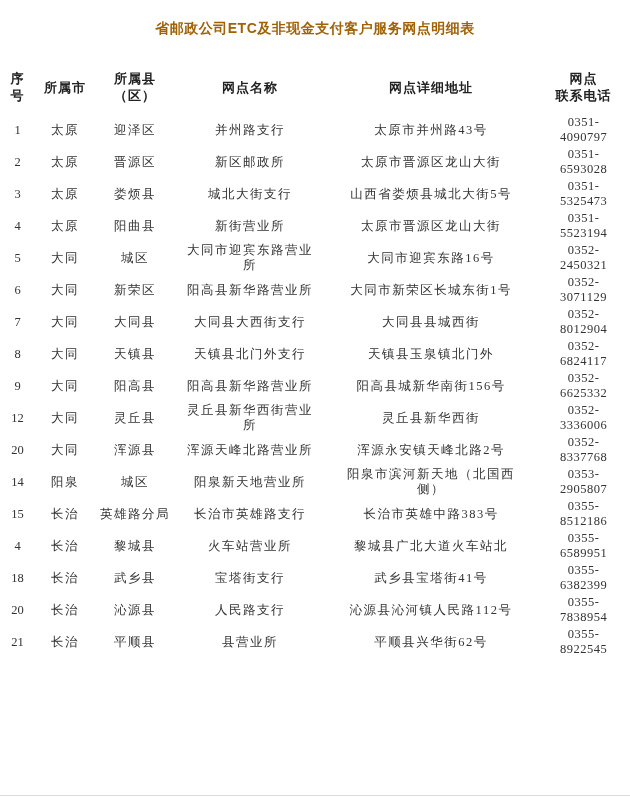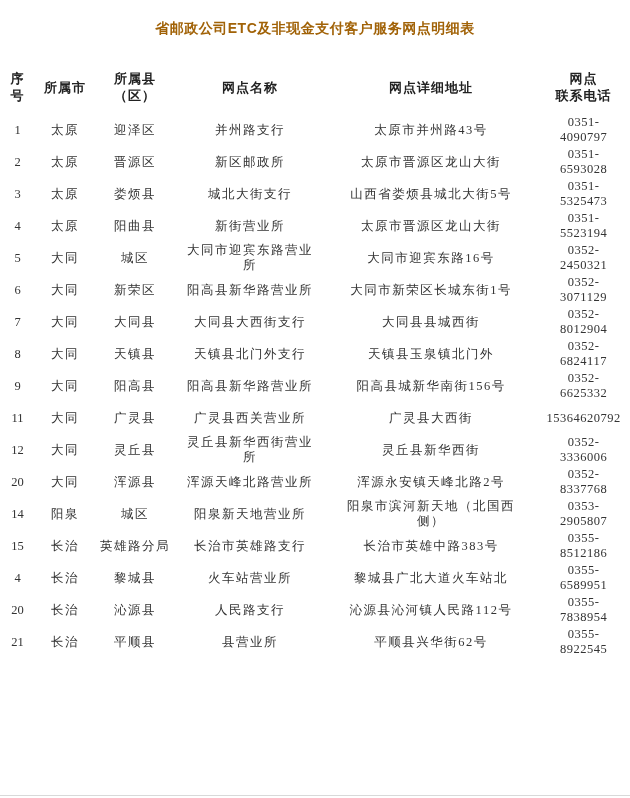--- a/index.html
+++ b/index.html
@@ -174,28 +174,20 @@
         <tr>
       <td class="seq-cell">9</td>
       <td class="city-cell">大同</td>
       <td class="county-cell">阳高县</td>
       <td class="name-cell">阳高县新华路营业所</td>
       <td class="addr-cell">阳高县城新华南街156号</td>
       <td class="phone-cell">0352-
 6625332</td>
     </tr>
         <tr>
-      <td class="seq-cell">11</td>
-      <td class="city-cell">大同</td>
-      <td class="county-cell">广灵县</td>
-      <td class="name-cell">广灵县西关营业所</td>
-      <td class="addr-cell">广灵县大西街</td>
-      <td class="phone-cell">15364620792</td>
-    </tr>
-        <tr>
       <td class="seq-cell">12</td>
       <td class="city-cell">大同</td>
       <td class="county-cell">灵丘县</td>
       <td class="name-cell">灵丘县新华西街营业
 所</td>
       <td class="addr-cell">灵丘县新华西街</td>
       <td class="phone-cell">0352-
 3336006</td>
     </tr>
         <tr>
@@ -229,20 +221,29 @@
         <tr>
       <td class="seq-cell">4</td>
       <td class="city-cell">长治</td>
       <td class="county-cell">黎城县</td>
       <td class="name-cell">火车站营业所</td>
       <td class="addr-cell">黎城县广北大道火车站北</td>
       <td class="phone-cell">0355-
 6589951</td>
     </tr>
         <tr>
+      <td class="seq-cell">18</td>
+      <td class="city-cell">长治</td>
+      <td class="county-cell">武乡县</td>
+      <td class="name-cell">宝塔街支行</td>
+      <td class="addr-cell">武乡县宝塔街41号</td>
+      <td class="phone-cell">0355-
+6382399</td>
+    </tr>
+        <tr>
       <td class="seq-cell">20</td>
       <td class="city-cell">长治</td>
       <td class="county-cell">沁源县</td>
       <td class="name-cell">人民路支行</td>
       <td class="addr-cell">沁源县沁河镇人民路112号</td>
       <td class="phone-cell">0355-
 7838954</td>
     </tr>
         <tr>
       <td class="seq-cell">21</td>

